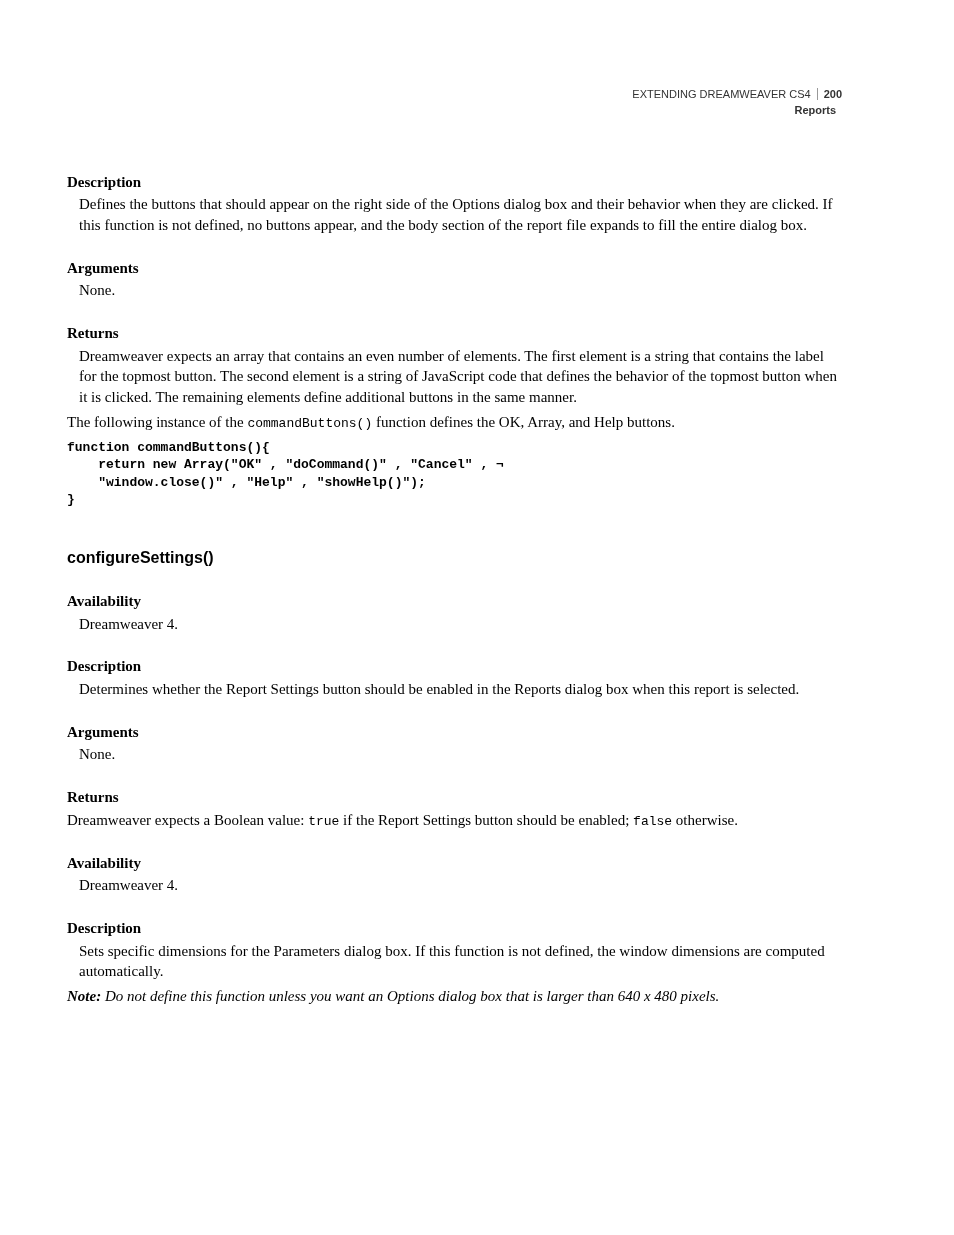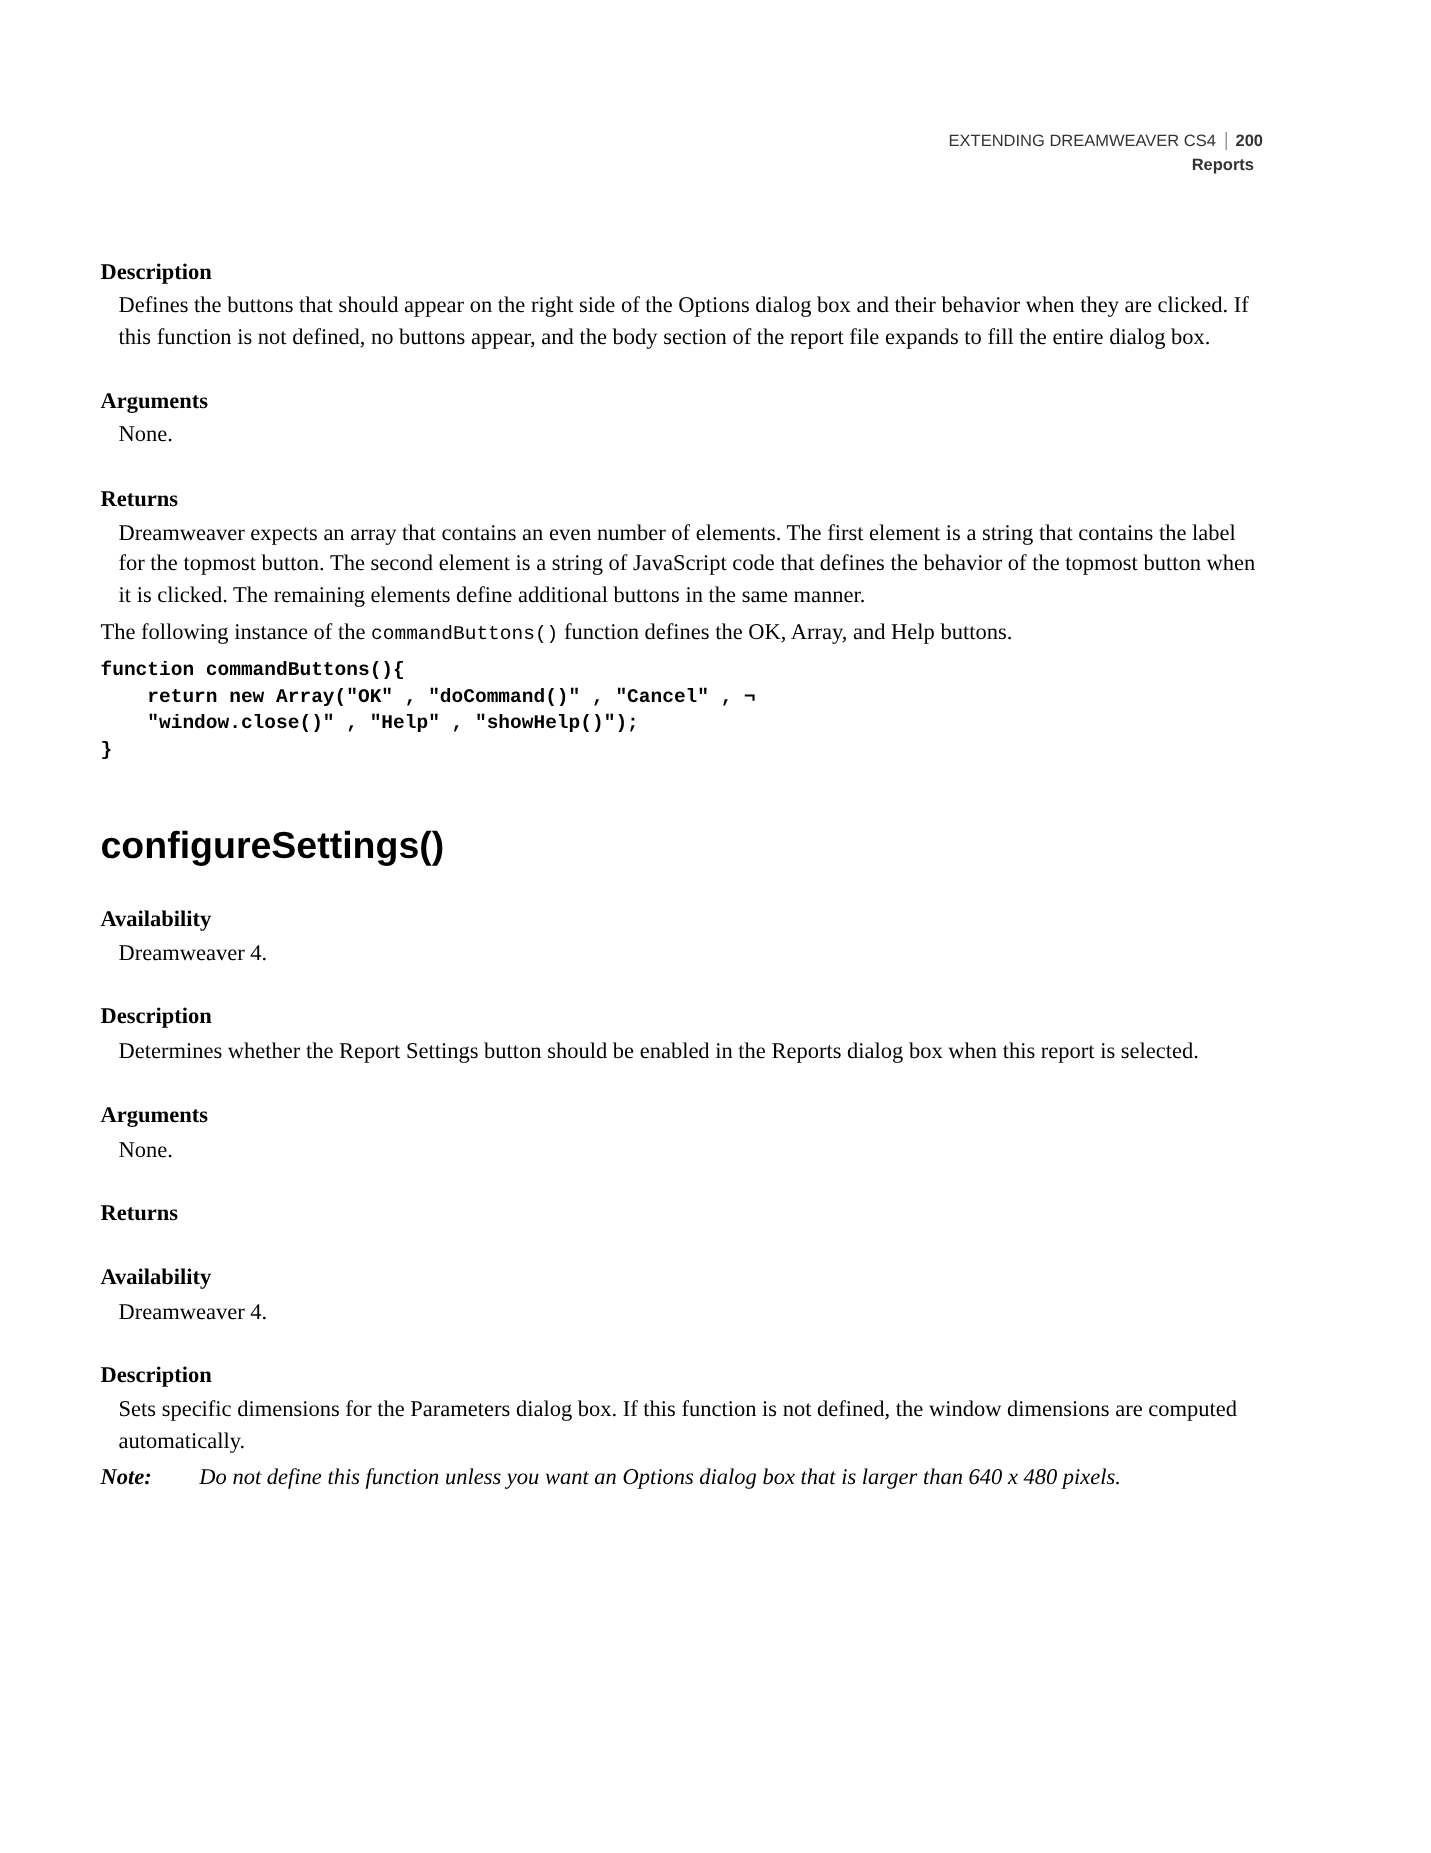--- a/index.html
+++ b/index.html
@@ -43,21 +43,21 @@
     font-weight: 700;
     margin-top: 22px;
     margin-bottom: 2px;
   }
   .body {
     margin: 0 0 4px 12px;
   }
   .h2 {
     font-family: "Myriad Pro", "Segoe UI", Arial, sans-serif;
     font-weight: 700;
-    font-size: 25px;
+    font-size: 16px;
     margin-top: 38px;
     margin-bottom: 6px;
   }
   pre.code {
     font-family: "Courier New", Courier, monospace;
     font-size: 13px;
     white-space: pre;
     margin: 6px 0 0 0;
     line-height: 1.35;
     font-weight: bold;
@@ -65,21 +65,20 @@
   .mono {
     font-family: "Courier New", Courier, monospace;
     font-size: 13px;
   }
   .note-label {
     font-weight: 700;
     font-style: italic;
   }
   .note-body {
     font-style: italic;
-    margin-left: 28px;
   }
   .mix p { margin: 0; }
   .mix { margin-bottom: 4px; }
 </style>
 </head>
 <body>
 
 <div class="page">
 
   <div class="running-head">
@@ -113,20 +112,25 @@
   <div class="sec-label">Availability</div>
   <p class="body">Dreamweaver 4.</p>
 
   <div class="sec-label">Description</div>
   <p class="body">Determines whether the Report Settings button should be enabled in the Reports dialog box when this report is selected.</p>
 
   <div class="sec-label">Arguments</div>
   <p class="body">None.</p>
 
   <div class="sec-label">Returns</div>
+  <div class="mix">
+    <p>
+      <span>Dreamweaver expects a Boolean value: </span><span class="mono">true</span><span> if the Report Settings button should be enabled; </span><span class="mono">false</span><span> otherwise.</span>
+    </p>
+  </div>
 
 
   <div class="sec-label">Availability</div>
   <p class="body">Dreamweaver 4.</p>
 
   <div class="sec-label">Description</div>
   <p class="body">Sets specific dimensions for the Parameters dialog box. If this function is not defined, the window dimensions are computed automatically.</p>
 
   <div class="mix">
     <p>

